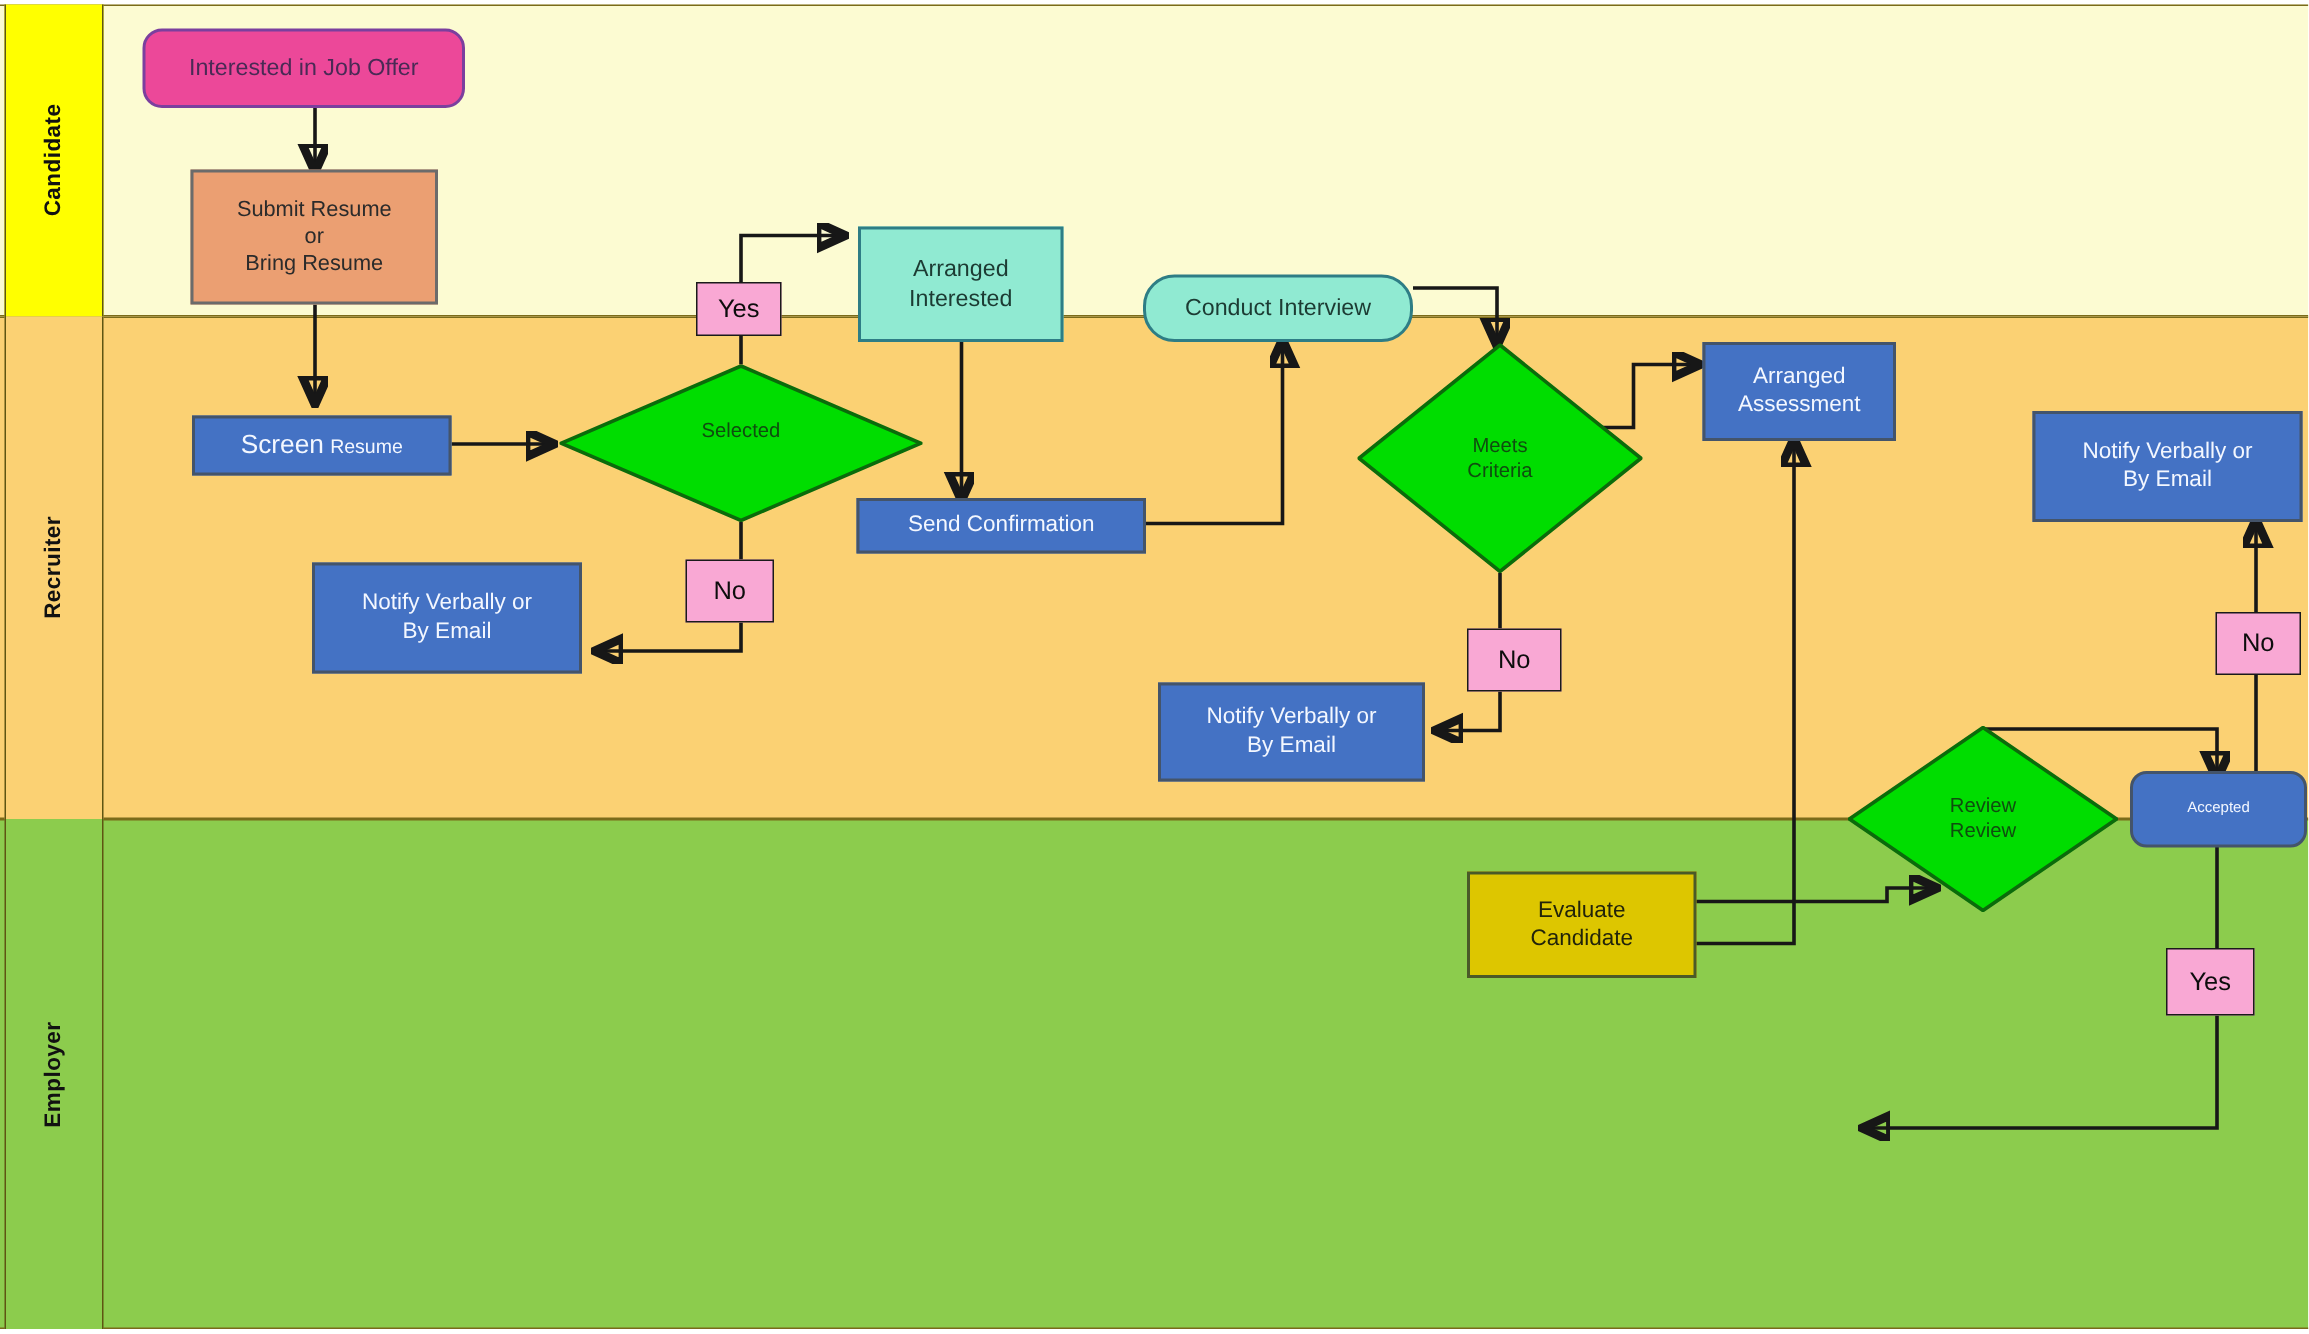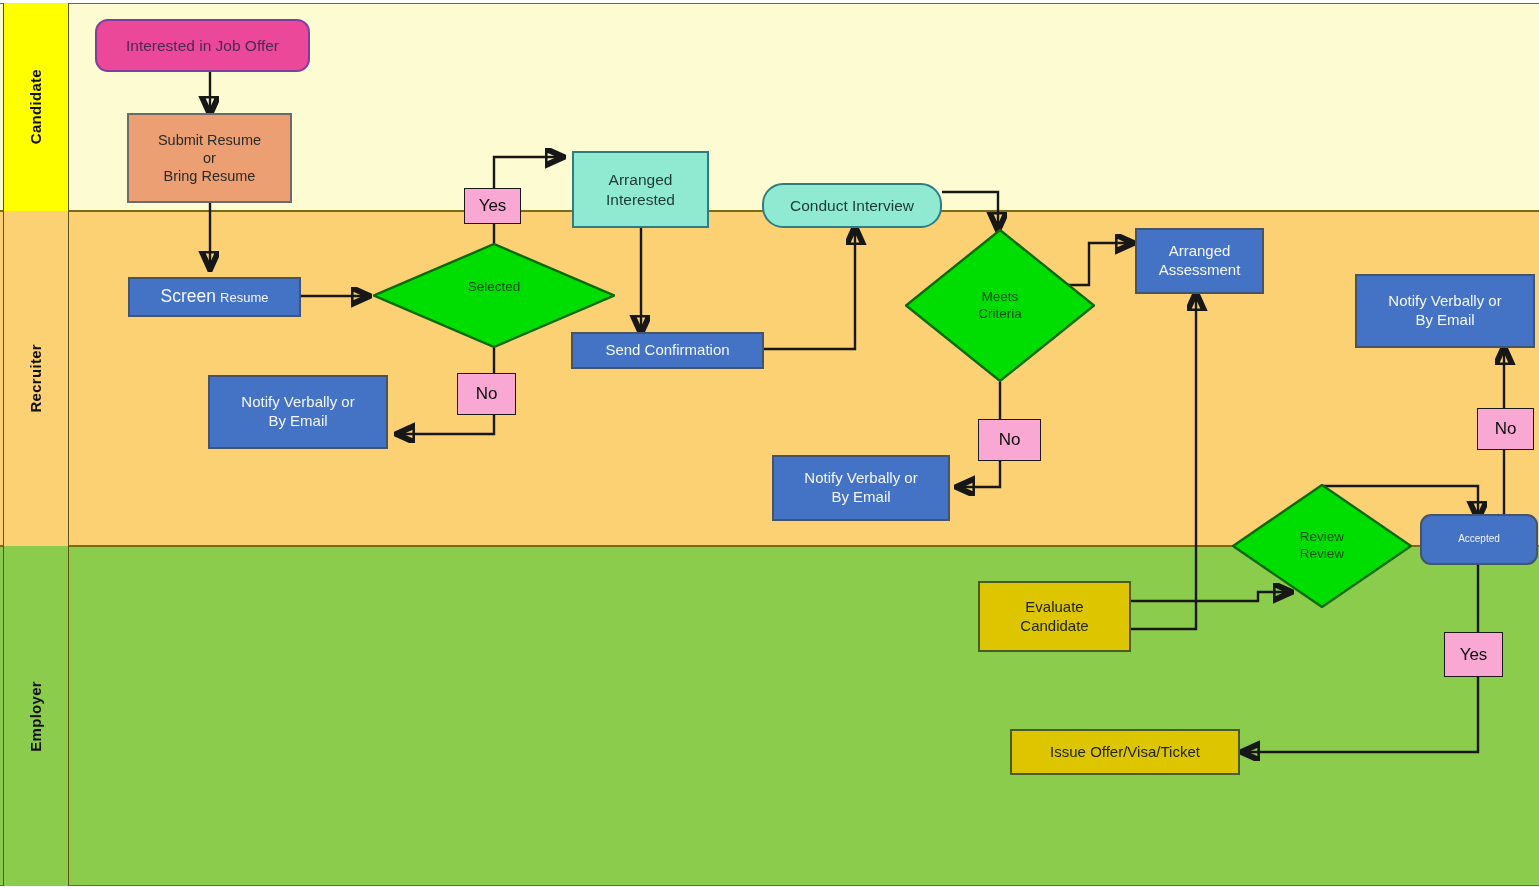--- a/index.html
+++ b/index.html
@@ -301,17 +301,14 @@
 
   <div class="node n-label-box" style="left:1444px; top:632px; width:59px; height:45px;">
     <span class="node-label">Yes</span>
   </div>
 
   <div class="node n-process-gold" style="left:978px; top:581px; width:153px; height:71px; flex-direction:column;">
     <span class="node-label">Evaluate</span>
     <span class="node-label">Candidate</span>
   </div>
 
-  <div class="node n-process-gold" style="left:1010px; top:729px; width:230px; height:46px;">
-    <span class="node-label">Issue Offer/Visa/Ticket</span>
-  </div>
 
 </div>
 
 </body></html>

